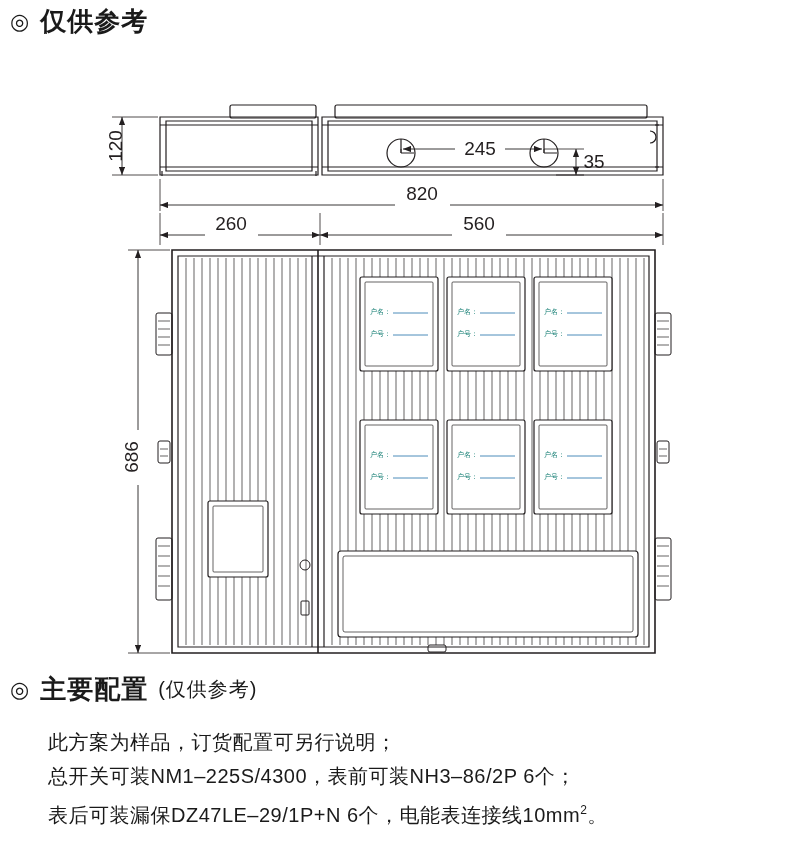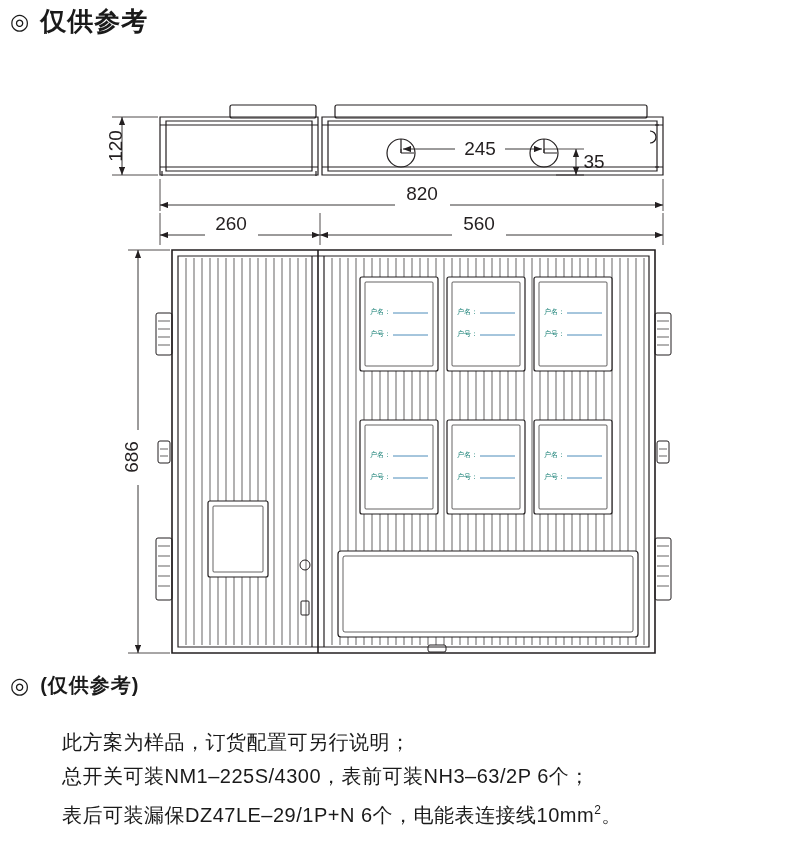--- a/index.html
+++ b/index.html
@@ -13,48 +13,49 @@
   }
   .section-head{
     display:flex;align-items:center;gap:10px;
     font-size:26px;font-weight:bold;letter-spacing:1px;
   }
   .bullet{
     font-size:22px;line-height:1;
   }
   .head1{position:absolute;left:10px;top:4px;}
   .head2{position:absolute;left:10px;top:672px;}
-  .head2 .sub{font-size:20px;font-weight:bold;}
+  .head2 .sub{font-size:20px;font-weight:normal;}
   .spec-block{
     position:absolute;left:48px;top:725px;width:745px;
     font-size:20px;line-height:34px;letter-spacing:.5px;
   }
-  .spec-line{white-space:nowrap;margin-left:14px;}
+  .spec-line{white-space:nowrap;}
   sup{font-size:12px;}
 
   
   #drawing{position:absolute;left:0;top:45px;width:800px;height:620px;}
   svg{display:block;}
 </style>
 </head>
 <body>
 
 <div class="section-head head1">
   <span class="bullet">◎</span>
   <span>仅供参考</span>
 </div>
 
 <div class="section-head head2">
   <span class="bullet">◎</span>
+  <span>主要配置</span>
   <span class="sub">(仅供参考)</span>
 </div>
 
 <div class="spec-block">
   <div class="spec-line">此方案为样品，订货配置可另行说明；</div>
-  <div class="spec-line">总开关可装NM1–225S/4300，表前可装NH3–63/2P  6个；</div>
+  <div class="spec-line">总开关可装NM1–225S/4300，表前可装NH3–86/2P  6个；</div>
   <div class="spec-line">
     <span>表后可装漏保DZ47LE–29/1P+N  6个，电能表连接线10mm</span><sup>2</sup><span>。</span>
   </div>
 </div>
 
 <div id="drawing">
 <svg width="800" height="620" viewBox="0 0 800 620" xmlns="http://www.w3.org/2000/svg">
   <defs>
     <marker id="arrL" markerWidth="9" markerHeight="7" refX="0" refY="3.5" orient="auto">
       <path d="M9,0 L0,3.5 L9,7 z" fill="#231f20"></path>

